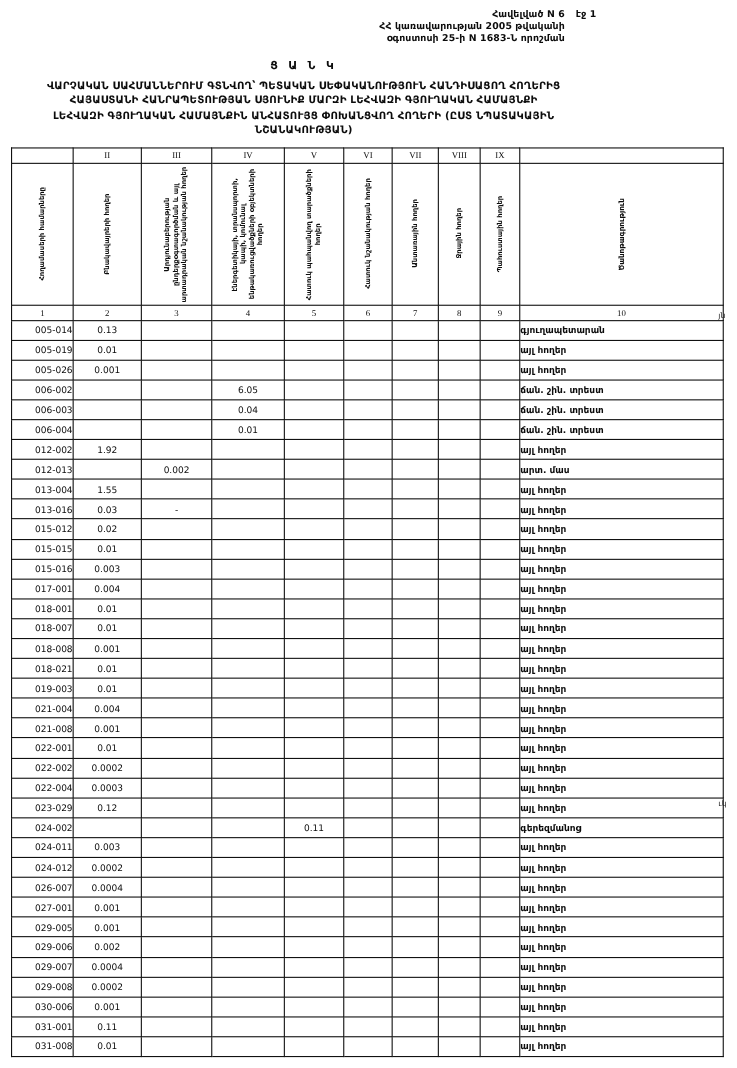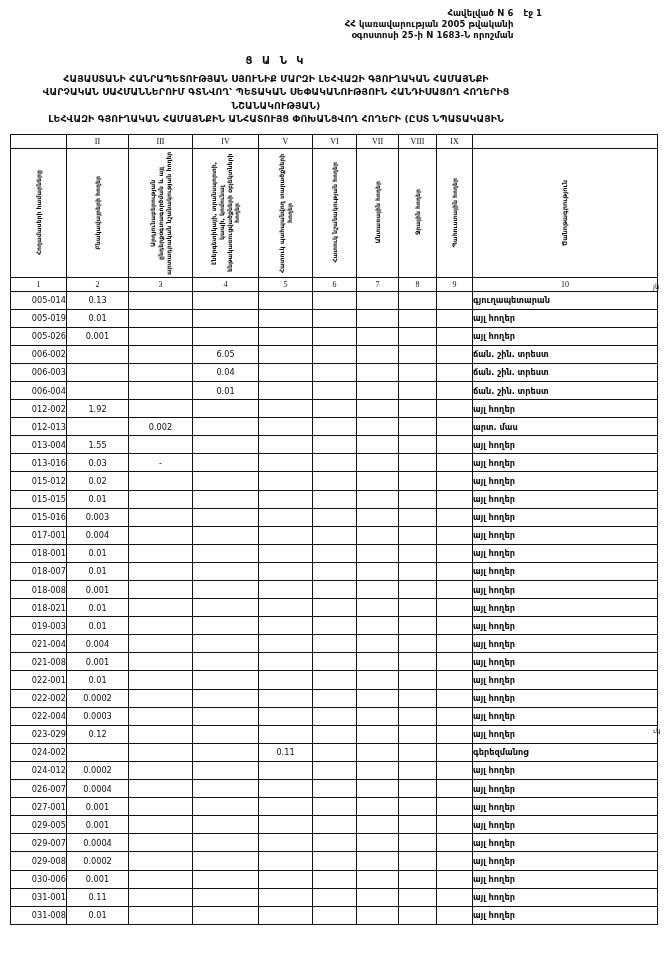--- a/index.html
+++ b/index.html
@@ -136,24 +136,24 @@
       <div>Հավելված N 6</div>
       <div>ՀՀ կառավարության 2005 թվականի</div>
       <div>օգոստոսի 25-ի N 1683-Ն որոշման</div>
     </div>
     <div class="hdr-page">էջ 1</div>
   </div>
 
   <div class="doc-title">Ց Ա Ն Կ</div>
 
   <div class="title-block">
+    <span class="ln">ՎԱՐՉԱԿԱՆ ՍԱՀՄԱՆՆԵՐՈՒՄ  ԳՏՆՎՈՂ՝  ՊԵՏԱԿԱՆ ՍԵՓԱԿԱՆՈՒԹՅՈՒՆ  ՀԱՆԴԻՍԱՑՈՂ ՀՈՂԵՐԻՑ</span>
     <span class="ln">ՀԱՅԱՍՏԱՆԻ ՀԱՆՐԱՊԵՏՈՒԹՅԱՆ ՍՅՈՒՆԻՔ ՄԱՐԶԻ ԼԵՀՎԱԶԻ ԳՅՈՒՂԱԿԱՆ ՀԱՄԱՅՆՔԻ</span>
-    <span class="ln">ՎԱՐՉԱԿԱՆ ՍԱՀՄԱՆՆԵՐՈՒՄ  ԳՏՆՎՈՂ՝  ՊԵՏԱԿԱՆ ՍԵՓԱԿԱՆՈՒԹՅՈՒՆ  ՀԱՆԴԻՍԱՑՈՂ ՀՈՂԵՐԻՑ</span>
+    <span class="ln">ԼԵՀՎԱԶԻ ԳՅՈՒՂԱԿԱՆ ՀԱՄԱՅՆՔԻՆ ԱՆՀԱՏՈՒՅՑ ՓՈԽԱՆՑՎՈՂ ՀՈՂԵՐԻ  (ԸՍՏ ՆՊԱՏԱԿԱՅԻՆ</span>
     <span class="ln">ՆՇԱՆԱԿՈՒԹՅԱՆ)</span>
-    <span class="ln">ԼԵՀՎԱԶԻ ԳՅՈՒՂԱԿԱՆ ՀԱՄԱՅՆՔԻՆ ԱՆՀԱՏՈՒՅՑ ՓՈԽԱՆՑՎՈՂ ՀՈՂԵՐԻ  (ԸՍՏ ՆՊԱՏԱԿԱՅԻՆ</span>
   </div>
 
   <table class="main">
     <colgroup>
       <col class="colw1">
         <col class="colw2">
         <col class="colw3">
         <col class="colw4">
         <col class="colw5">
       <col class="colw6">
@@ -528,20 +528,32 @@
           <td class="num"></td>
           <td class="num"></td>
           <td class="num">0.11</td>
           <td class="num"></td>
           <td class="num"></td>
           <td class="num"></td>
           <td class="num"></td>
           <td class="note">գերեզմանոց</td>
         </tr>
         <tr class="data">
+          <td class="c1">024-011</td>
+          <td class="num">0.003</td>
+          <td class="num"></td>
+          <td class="num"></td>
+          <td class="num"></td>
+          <td class="num"></td>
+          <td class="num"></td>
+          <td class="num"></td>
+          <td class="num"></td>
+          <td class="note">այլ հողեր</td>
+        </tr>
+        <tr class="data">
           <td class="c1">024-012</td>
           <td class="num">0.0002</td>
           <td class="num"></td>
           <td class="num"></td>
           <td class="num"></td>
           <td class="num"></td>
           <td class="num"></td>
           <td class="num"></td>
           <td class="num"></td>
           <td class="note">այլ հողեր</td>
@@ -566,20 +578,32 @@
           <td class="num"></td>
           <td class="num"></td>
           <td class="num"></td>
           <td class="num"></td>
           <td class="num"></td>
           <td class="note">այլ հողեր</td>
         </tr>
         <tr class="data">
           <td class="c1">029-005</td>
           <td class="num">0.001</td>
+          <td class="num"></td>
+          <td class="num"></td>
+          <td class="num"></td>
+          <td class="num"></td>
+          <td class="num"></td>
+          <td class="num"></td>
+          <td class="num"></td>
+          <td class="note">այլ հողեր</td>
+        </tr>
+        <tr class="data">
+          <td class="c1">029-006</td>
+          <td class="num">0.002</td>
           <td class="num"></td>
           <td class="num"></td>
           <td class="num"></td>
           <td class="num"></td>
           <td class="num"></td>
           <td class="num"></td>
           <td class="num"></td>
           <td class="note">այլ հողեր</td>
         </tr>
         <tr class="data">

